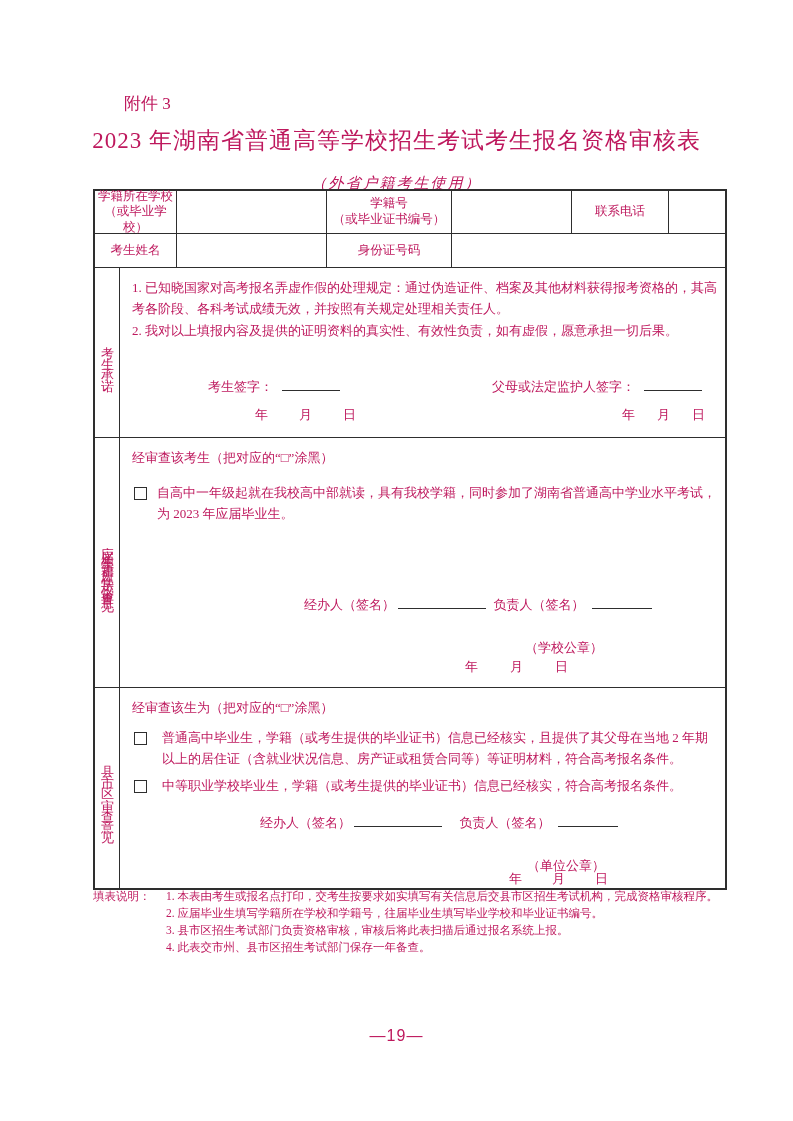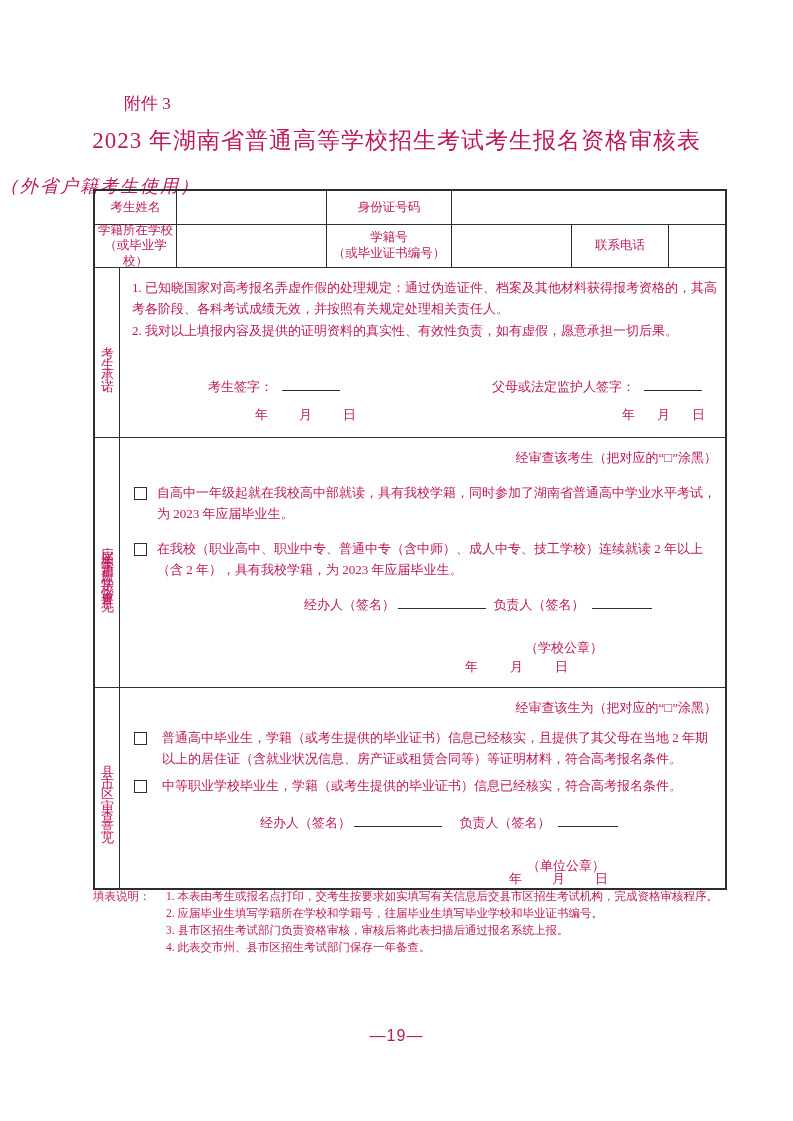--- a/index.html
+++ b/index.html
@@ -7,21 +7,21 @@
     position:relative;width:793px;height:1121px;background:#ffffff;
     margin:0 auto;overflow:hidden;
     font-family:"Liberation Serif","DejaVu Serif",serif;
     color:#be185d;
   }
   
   .attachment{position:absolute;left:124px;top:92px;font-size:17px;}
   .title{position:absolute;left:0;top:125px;width:100%;margin:0;
     text-align:center;font-size:23px;font-weight:500;letter-spacing:1px;}
   .subtitle{position:absolute;left:0;top:174px;width:100%;
-    text-align:left;font-size:18px;font-style:italic;letter-spacing:2px;}
+    text-align:center;font-size:15px;font-style:italic;letter-spacing:2px;}
   
   .form-table{
     position:absolute;left:93px;top:189px;width:634px;
     border:2px solid #2e2e2e;box-sizing:border-box;font-size:13px;
   }
   .trow{display:flex;border-bottom:1px solid #2e2e2e;box-sizing:border-box;}
   .trow:last-child{border-bottom:none;}
   .cell{box-sizing:border-box;border-right:1px solid #2e2e2e;
     display:flex;align-items:center;justify-content:center;
     text-align:center;padding:2px 3px;line-height:1.25;}
@@ -44,21 +44,21 @@
   .sec3{height:200px;}
   .stub{width:25px;flex:none;border-right:1px solid #2e2e2e;box-sizing:border-box;
     display:grid;place-items:center;}
   .stub span{writing-mode:vertical-rl;text-orientation:upright;font-size:13px;}
   .sec1 .stub span{letter-spacing:11px;margin-bottom:-11px;}
   .sec2 .stub span{letter-spacing:4.5px;margin-bottom:-4.5px;}
   .sec3 .stub span{letter-spacing:11px;margin-bottom:-11px;}
   .content{position:relative;flex:1;padding:9px 8px 0 12px;box-sizing:border-box;
     font-size:13px;line-height:21px;}
   .para{margin:0 0 1px 0;}
-  .instruction{margin:0;text-align:right;}
+  .instruction{margin:0;}
   .opt{display:flex;align-items:flex-start;margin-top:14px;}
   .opt .txt{flex:1;}
   .checkbox{flex:none;width:11px;height:11px;border:1.2px solid #2e2e2e;
     margin:5px 10px 0 2px;}
   .sec3 .checkbox{margin-right:15px;}
   .uline{display:inline-block;border-bottom:1px solid #2e2e2e;height:14px;
     vertical-align:baseline;}
   .abs{position:absolute;white-space:nowrap;}
   .date-group{position:absolute;display:flex;white-space:nowrap;}
   
@@ -74,41 +74,41 @@
 <body>
 
 <div class="page">
 
   <div class="attachment">附件 3</div>
   <h1 class="title">2023 年湖南省普通高等学校招生考试考生报名资格审核表</h1>
   <div class="subtitle">（外省户籍考生使用）</div>
 
   <div class="form-table">
 
-    <div class="trow r1">
-      <div class="cell lbl w1">考生姓名</div>
-      <div class="cell w2"></div>
-      <div class="cell lbl w3">身份证号码</div>
-      <div class="cell wrest"></div>
-    </div>
-
     <div class="trow r2">
       <div class="cell lbl w1">学籍所在学校（或毕业学校）</div>
       <div class="cell w2"></div>
       <div class="cell lbl w3">
         <div class="two-line">
           <span>学籍号</span>
           <span>（或毕业证书编号）</span>
         </div>
       </div>
       <div class="cell w4"></div>
       <div class="cell lbl w5">联系电话</div>
       <div class="cell w6"></div>
     </div>
 
+    <div class="trow r1">
+      <div class="cell lbl w1">考生姓名</div>
+      <div class="cell w2"></div>
+      <div class="cell lbl w3">身份证号码</div>
+      <div class="cell wrest"></div>
+    </div>
+
     <div class="trow sec sec1">
       <div class="stub">
         <span>考生承诺</span>
       </div>
       <div class="content">
         <p class="para">1. 已知晓国家对高考报名弄虚作假的处理规定：通过伪造证件、档案及其他材料获得报考资格的，其高考各阶段、各科考试成绩无效，并按照有关规定处理相关责任人。</p>
         <p class="para">2. 我对以上填报内容及提供的证明资料的真实性、有效性负责，如有虚假，愿意承担一切后果。</p>
 
         <span class="abs" style="left:88px;top:108px;">
           <span>考生签字：</span>
@@ -135,24 +135,20 @@
     <div class="trow sec sec2">
       <div class="stub">
         <span>应届生学籍所在学校审查意见</span>
       </div>
       <div class="content">
         <p class="instruction">经审查该考生（把对应的“□”涂黑）</p>
 
         <div class="opt">
           <span class="checkbox"></span>
           <span class="txt">自高中一年级起就在我校高中部就读，具有我校学籍，同时参加了湖南省普通高中学业水平考试，为 2023 年应届毕业生。</span>
-        </div>
-        <div class="opt">
-          <span class="checkbox"></span>
-          <span class="txt">在我校（职业高中、职业中专、普通中专（含中师）、成人中专、技工学校）连续就读 2 年以上（含 2 年），具有我校学籍，为 2023 年应届毕业生。</span>
         </div>
 
         <span class="abs" style="left:184px;top:156px;">
           <span>经办人（签名）</span>
           <span class="uline" style="width:88px;"></span>
           <span style="margin-left:4px;">负责人（签名）</span>
           <span class="uline" style="width:60px;margin-left:4px;"></span>
         </span>
 
         <span class="abs" style="left:405px;top:199px;">（学校公章）</span>

